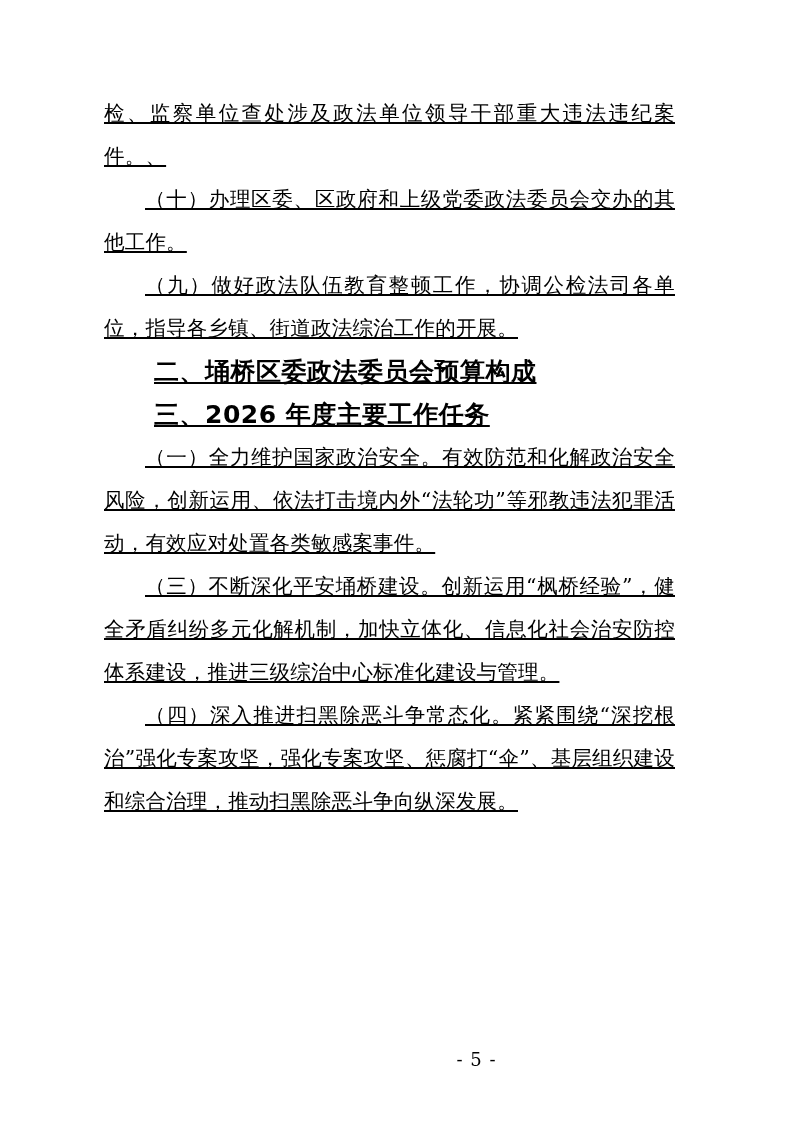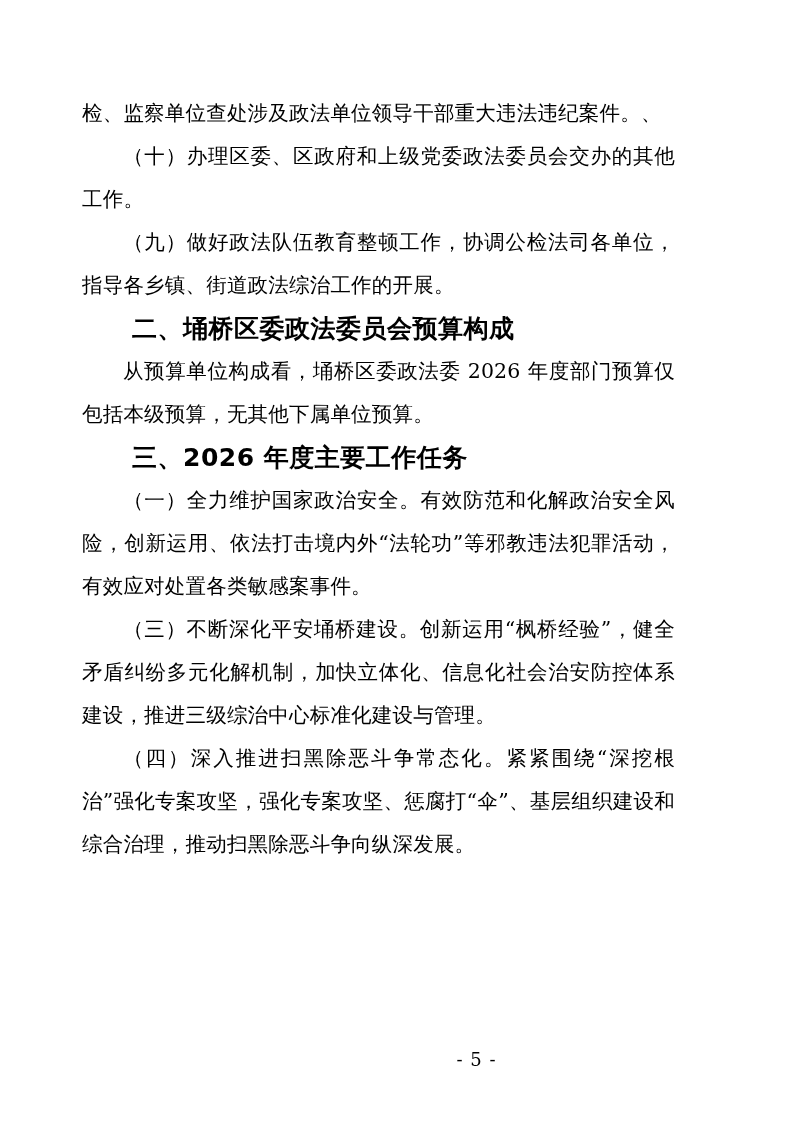--- a/index.html
+++ b/index.html
@@ -15,21 +15,22 @@
     position: relative;
     overflow: hidden;
   }
   .page {
     position: absolute;
     left: 0;
     top: 0;
     width: 793px;
     height: 1122px;
     box-sizing: border-box;
-    padding: 92px 118px 60px 82px;
+    padding: 92px 118px 60px 104px;
+    text-decoration: underline;
   }
   .doc-body {
     font-size: 20.5px;
     line-height: 43px;
     text-align: justify;
     text-justify: inter-ideograph;
     letter-spacing: 0.2px;
   }
   .para {
     margin: 0;
@@ -60,20 +61,19 @@
 </style>
 </head>
 <body>
 
 <div class="page">
   <div class="doc-body" id="doc-body">
       <p class="para noindent">检、监察单位查处涉及政法单位领导干部重大违法违纪案件。、</p>
       <p class="para">（十）办理区委、区政府和上级党委政法委员会交办的其他工作。</p>
       <p class="para">（九）做好政法队伍教育整顿工作，协调公检法司各单位，指导各乡镇、街道政法综治工作的开展。</p>
       <p class="heading">二、埇桥区委政法委员会预算构成</p>
-      <p class="para">从预算单位构成看，埇桥区委政法委 2026 年度部门预算仅包括本级预算，无其他下属单位预算。</p>
       <p class="heading">三、2026 年度主要工作任务</p>
       <p class="para">（一）全力维护国家政治安全。有效防范和化解政治安全风险，创新运用、依法打击境内外“法轮功”等邪教违法犯罪活动，有效应对处置各类敏感案事件。</p>
       <p class="para">（三）不断深化平安埇桥建设。创新运用“枫桥经验”，健全矛盾纠纷多元化解机制，加快立体化、信息化社会治安防控体系建设，推进三级综治中心标准化建设与管理。</p>
       <p class="para">（四）深入推进扫黑除恶斗争常态化。紧紧围绕“深挖根治”强化专案攻坚，强化专案攻坚、惩腐打“伞”、基层组织建设和综合治理，推动扫黑除恶斗争向纵深发展。</p>
     </div>
   <div class="page-number">- 5 -</div>
 </div>
 
 </body></html>

